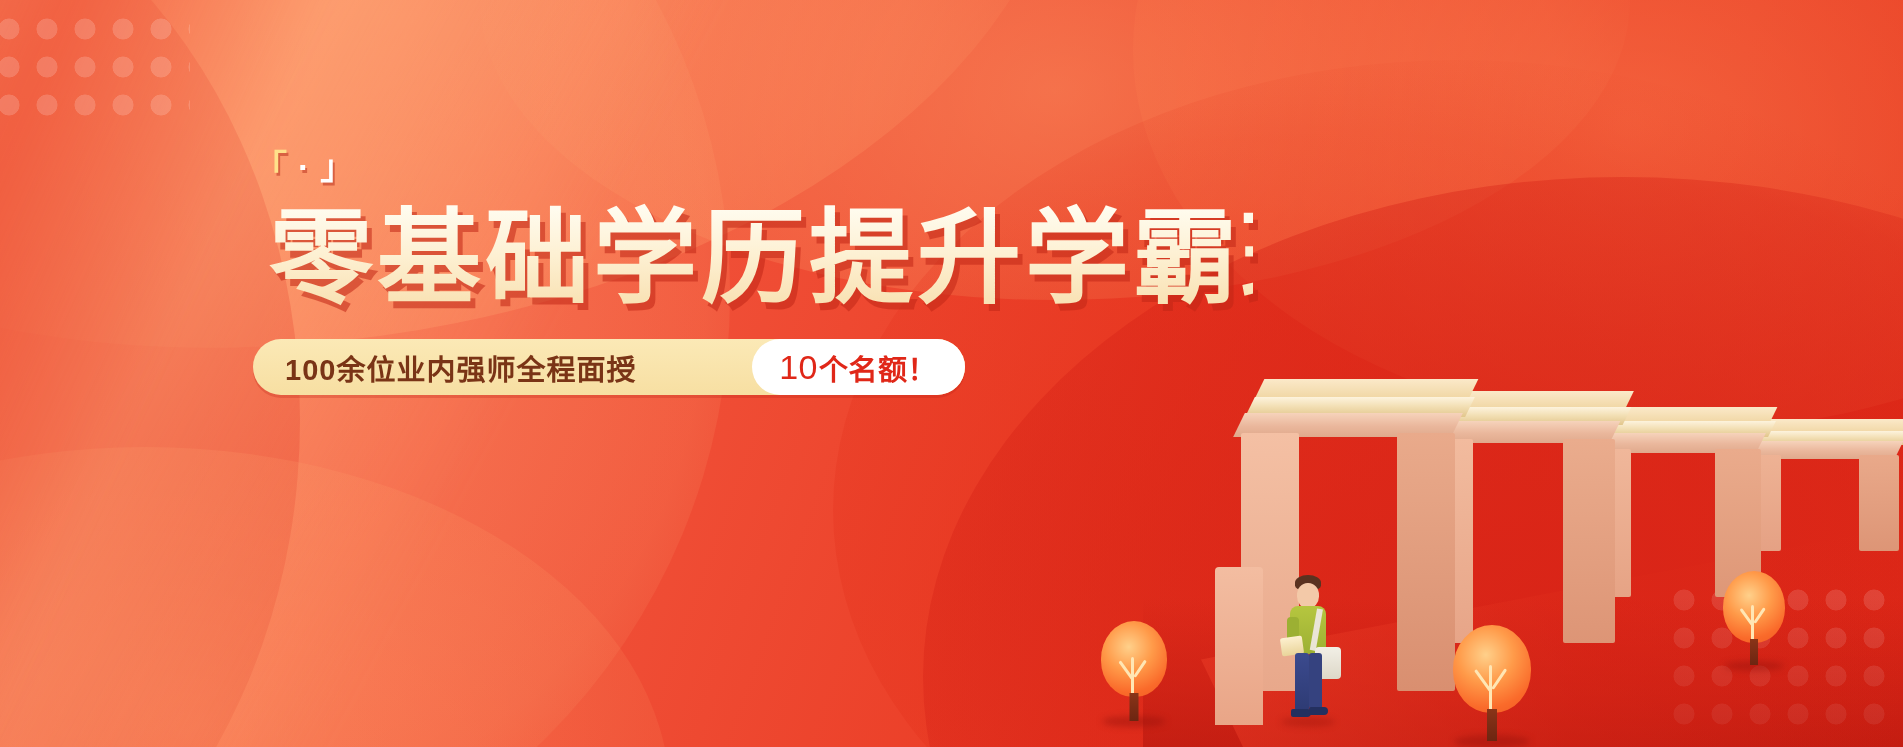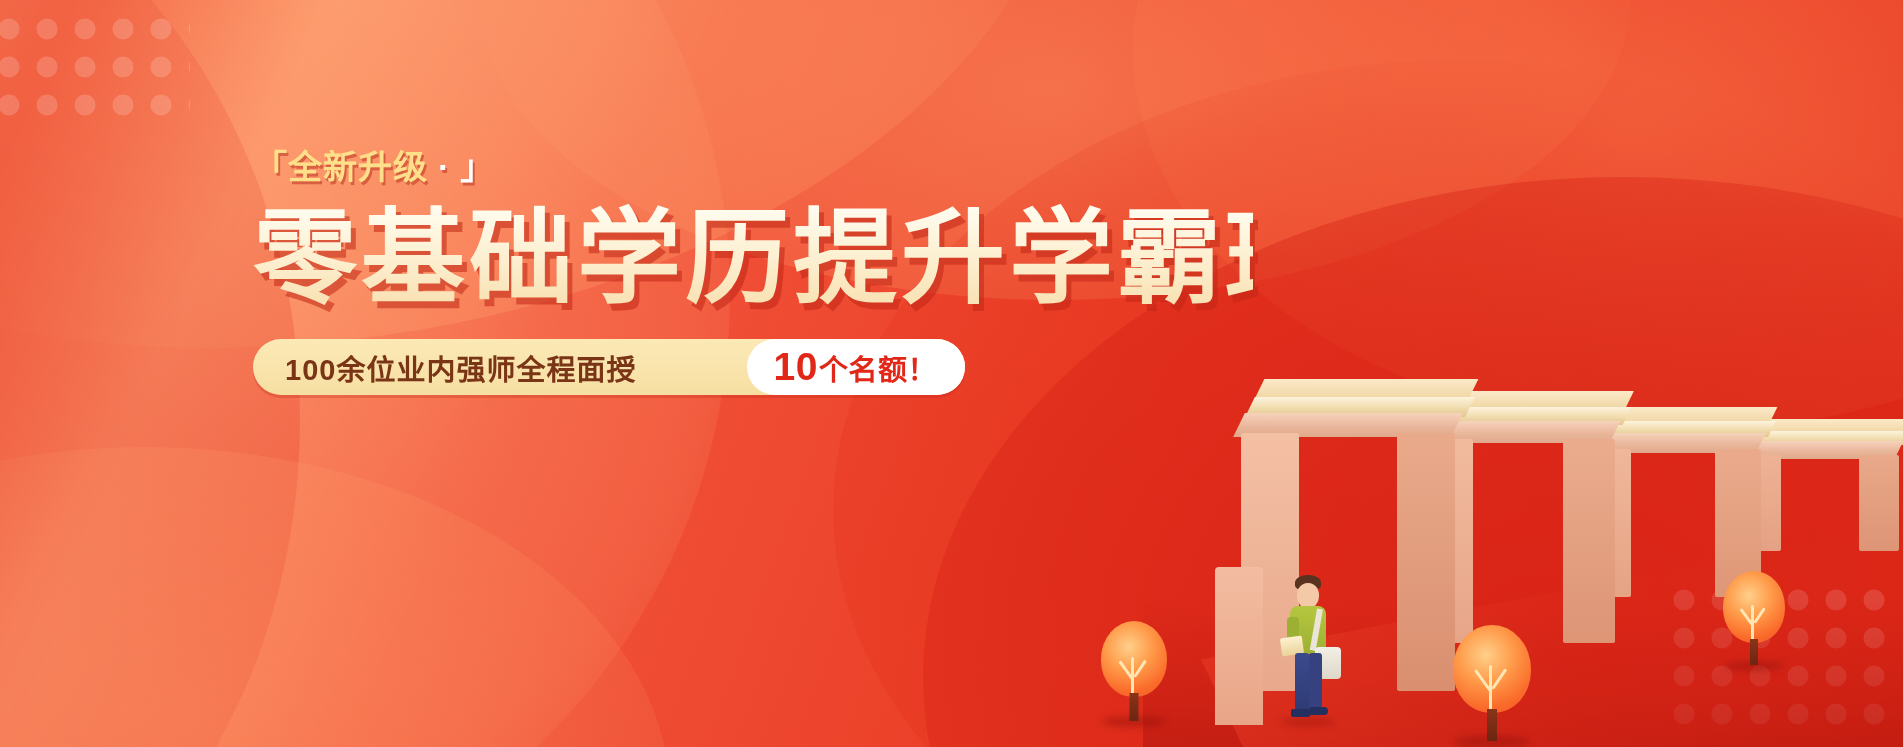--- a/index.html
+++ b/index.html
@@ -166,20 +166,21 @@
   .eyebrow .sep{color:#ffffff;padding:0 10px;}
 
   .headline{
     margin-top:14px;
     font-size:104px;line-height:1.06;font-weight:800;letter-spacing:4px;
     white-space:nowrap;
     background:linear-gradient(180deg,#fffdf2 0%,#fdf0d2 48%,#f8dfae 100%);
     -webkit-background-clip:text;background-clip:text;
     color:transparent;-webkit-text-fill-color:transparent;
     filter:drop-shadow(5px 7px 0 rgba(193,38,22,.55));
+    margin-left:16px;
   }
 
   .pills{
     margin-top:26px;
     display:flex;align-items:center;
     width:712px;height:56px;
     border-radius:28px;
     background:linear-gradient(180deg,#fbe9b6 0%,#f7dfa2 100%);
     box-shadow:0 3px 0 rgba(186,32,18,.25);
     position:relative;
@@ -192,21 +193,21 @@
   }
   .pill-right{
     position:absolute;right:0;top:0;height:56px;
     display:flex;align-items:center;
     padding:0 28px 0 26px;
     border-radius:28px;
     background:#ffffff;
     font-size:29px;font-weight:800;letter-spacing:.5px;
     color:#e02718;white-space:nowrap;
   }
-  .pill-right .num{font-size:39px;font-weight:700;padding:0 1px;}
+  .pill-right .num{font-size:34px;font-weight:400;padding:0 1px;}
 </style>
 </head>
 <body>
 
 <div class="banner">
 
   <div class="bg-layer">
     <div class="blob blob-a"></div>
     <div class="blob blob-b"></div>
     <div class="blob blob-c"></div>
@@ -301,21 +302,20 @@
       <div class="branch" style="left:28px;bottom:40px;width:3px;height:20px;transform:rotate(-36deg);"></div>
       <div class="branch" style="left:30px;bottom:42px;width:3px;height:18px;transform:rotate(34deg);"></div>
       <div class="trunk" style="bottom:0;width:8px;height:26px;"></div>
     </div>
   </div>
 
   <div class="content">
 
     <div class="eyebrow">
       <span class="bracket">「</span>
-      <span class="gold">全新升级</span>
       <span class="sep">·</span>
       <span class="white">」</span>
     </div>
 
     <div class="headline">零基础学历提升学霸班</div>
 
     <div class="pills">
       <span class="pill-left">100余位业内强师全程面授</span>
       <span class="pill-right">
         <span class="num">10</span>

